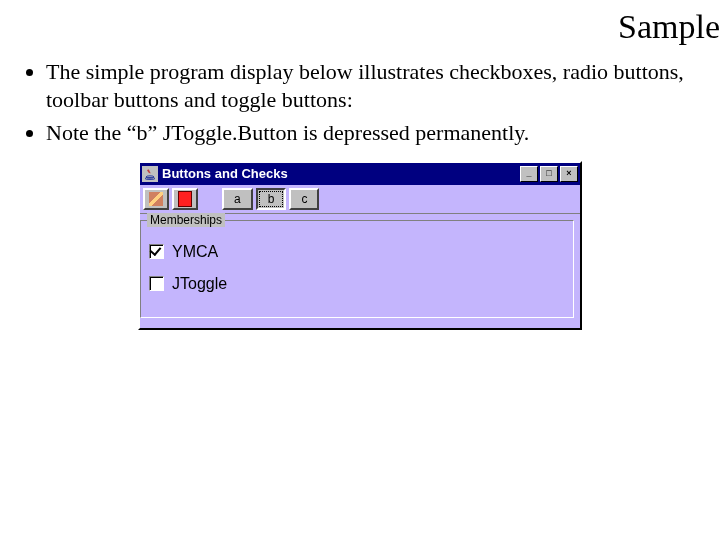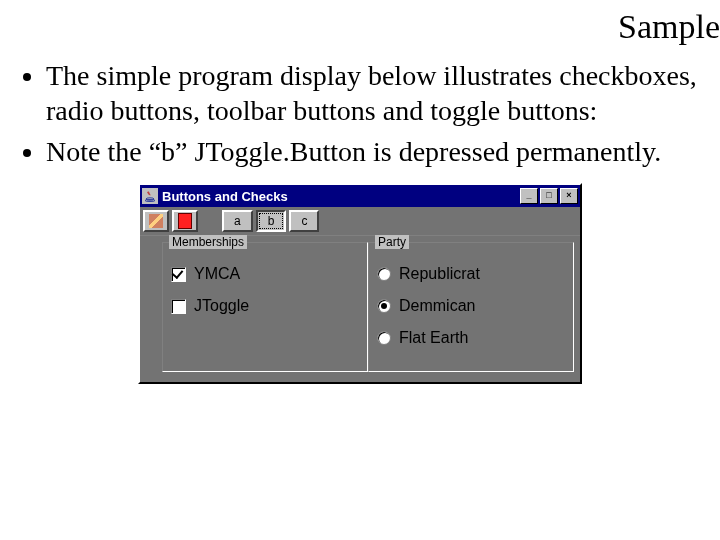--- a/index.html
+++ b/index.html
@@ -10,32 +10,32 @@
     background: #fff;
     color: #000;
   }
   .slide-title {
     text-align: right;
     font-size: 34px;
     margin: 8px 0 12px 0;
     font-weight: normal;
   }
   ul.bullet {
-    font-size: 28px;
+    font-size: 22px;
     line-height: 1.25;
     margin: 0 20px 14px 28px;
     padding: 0 0 0 18px;
   }
   ul.bullet > li { margin-bottom: 6px; }
 
   
   .win {
     width: 440px;
     margin: 13px auto;
-    background: #737373;
+    background: #c4b5fd;
     border-top: 2px solid #fff;
     border-left: 2px solid #fff;
     border-right: 2px solid #000;
     border-bottom: 2px solid #000;
     font-family: "MS Sans Serif", Tahoma, Arial, sans-serif;
     font-size: 13px;
     color: #000;
   }
   .titlebar {
     height: 20px;
@@ -91,21 +91,21 @@
     border-bottom: 2px solid #fff;
   }
   .toggle.focus { outline: 1px dotted #000; outline-offset: -4px; }
   .tbtn.icon { padding: 0 4px; }
   .tbtn .swatch { width: 12px; height: 14px; }
   .swatch.red { background: #ff2020; border: 1px solid #600000; }
   .swatch.pencil { width: 14px; height: 14px;
     background: linear-gradient(135deg, #d08060 40%, #ffd080 40% 60%, #d08060 60%);
   }
 
-  .panels { display: flex; padding: 6px 6px 10px 22px; gap: 0; }
+  .panels { display: flex; padding: 6px 6px 10px 0; gap: 0; }
   .group {
     flex: 1;
     border-top: 1px solid #808080;
     border-left: 1px solid #808080;
     border-right: 1px solid #fff;
     border-bottom: 1px solid #fff;
     padding: 8px 8px 10px 8px;
     position: relative;
   }
   .group-title {
@@ -191,31 +191,15 @@
       <div class="opt">
         <span class="chk checked"></span>
         <span class="opt-label">YMCA</span>
       </div>
       <div class="opt">
         <span class="chk"></span>
         <span class="opt-label">JToggle</span>
       </div>
     </div>
 
-    <div class="group">
-      <span class="group-title">Party</span>
-
-      <div class="opt">
-        <span class="radio"></span>
-        <span class="opt-label">Republicrat</span>
-      </div>
-      <div class="opt">
-        <span class="radio selected"></span>
-        <span class="opt-label">Demmican</span>
-      </div>
-      <div class="opt">
-        <span class="radio"></span>
-        <span class="opt-label">Flat Earth</span>
-      </div>
-    </div>
 
   </div>
 </div>
 
 </body></html>

